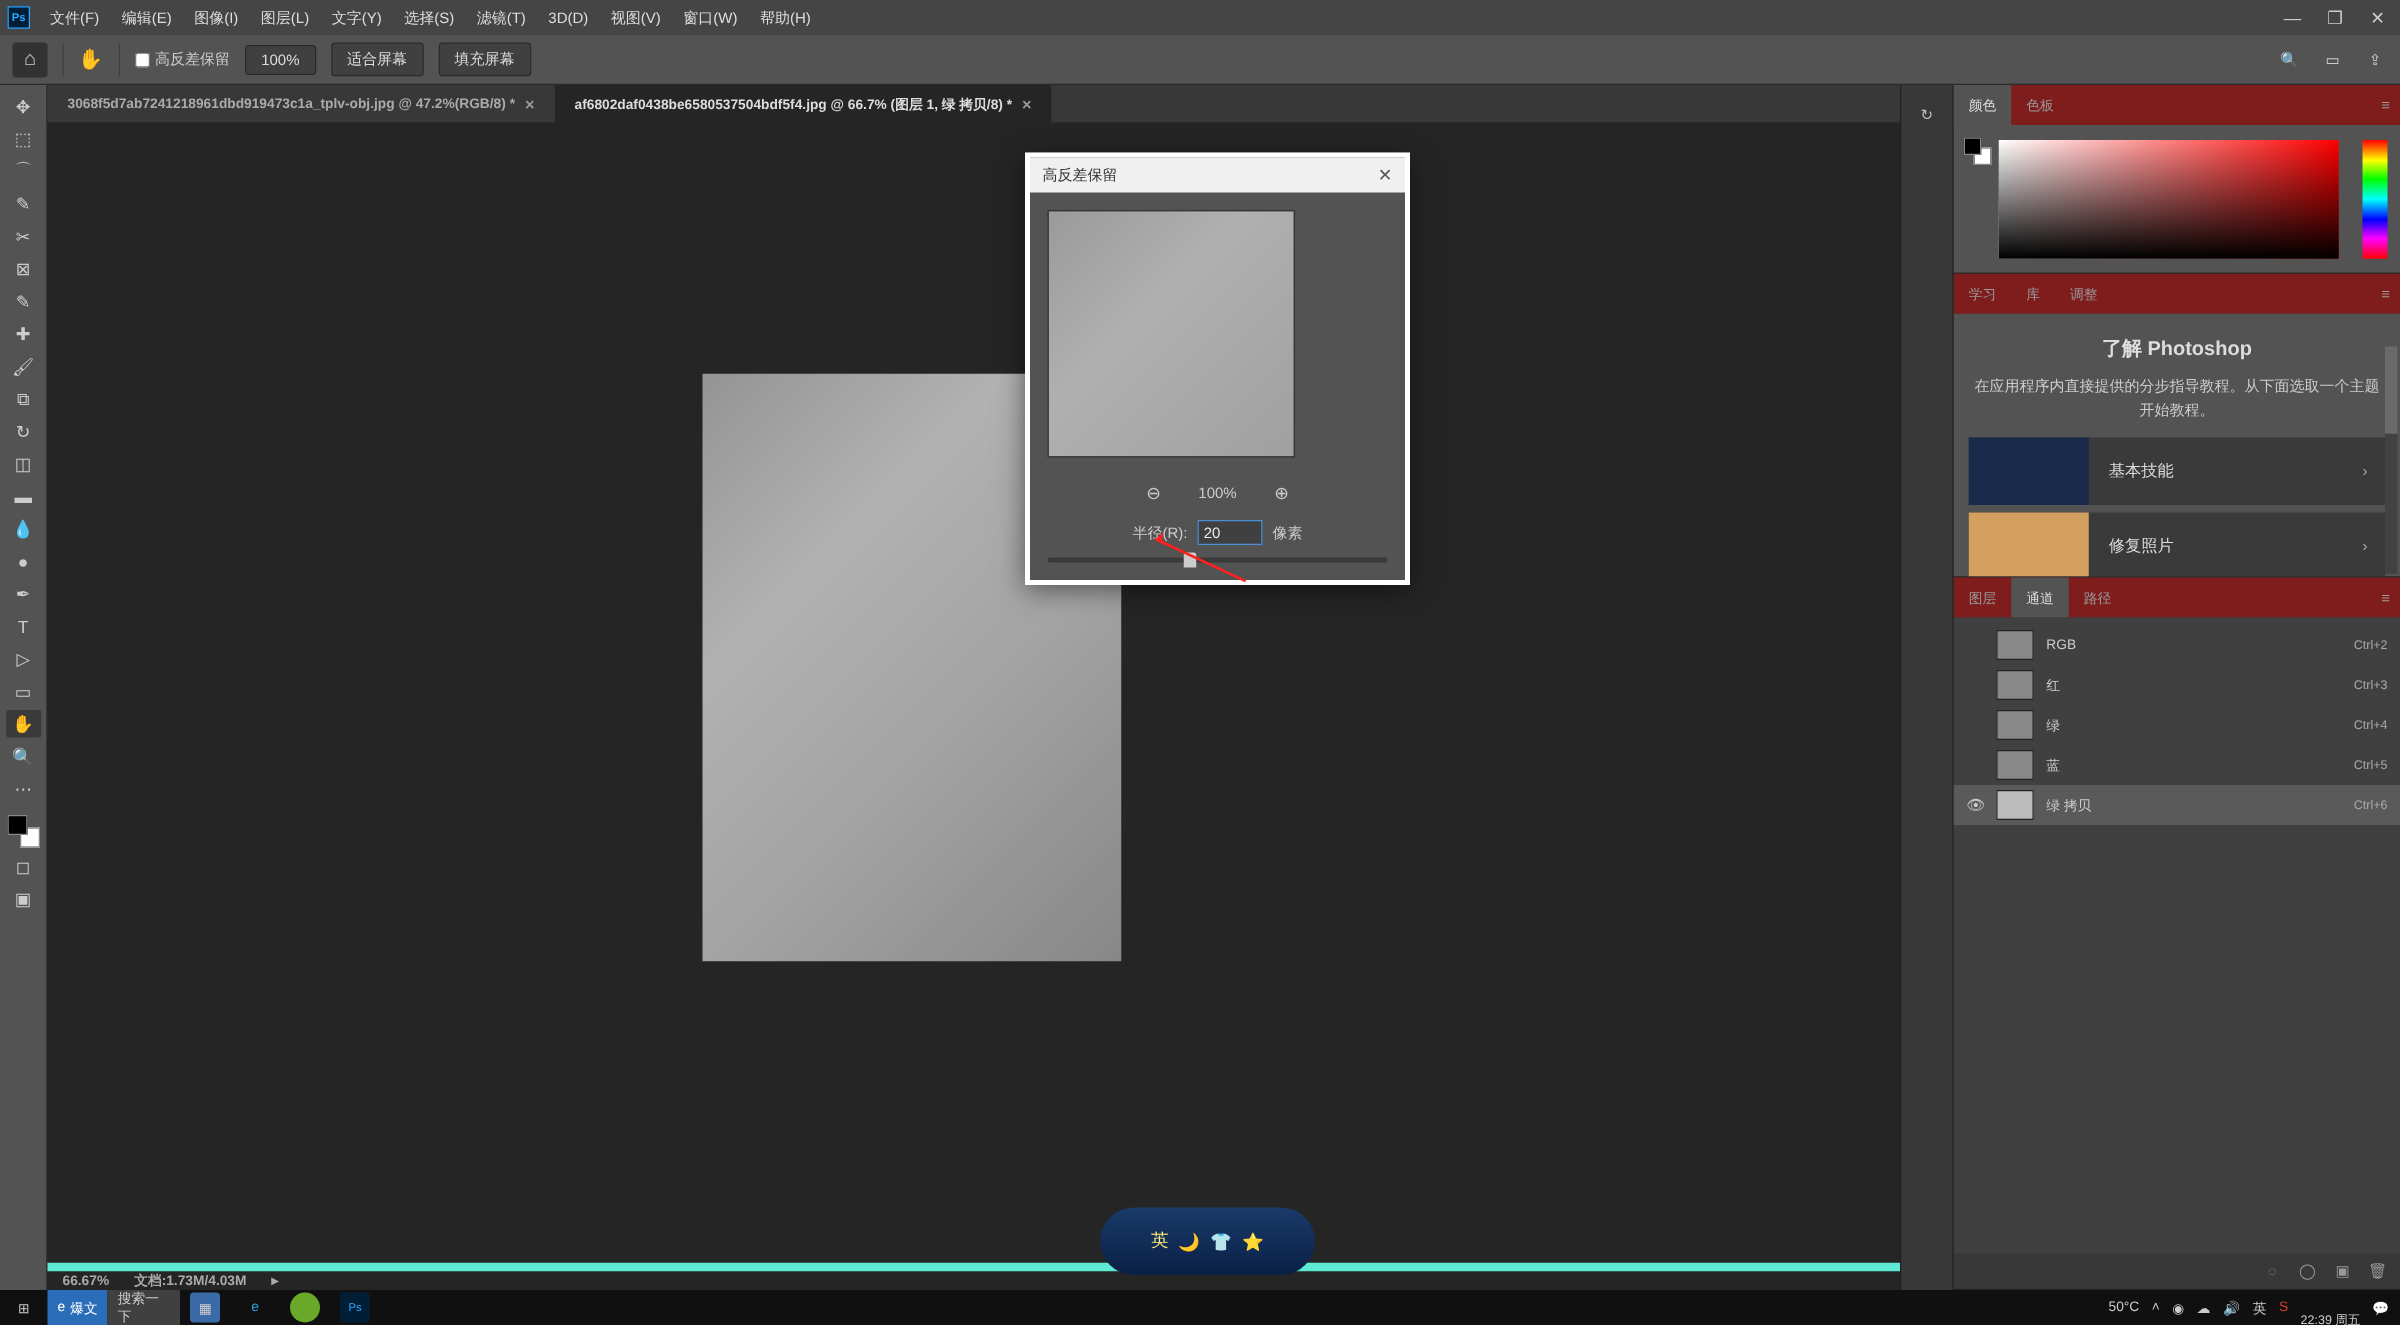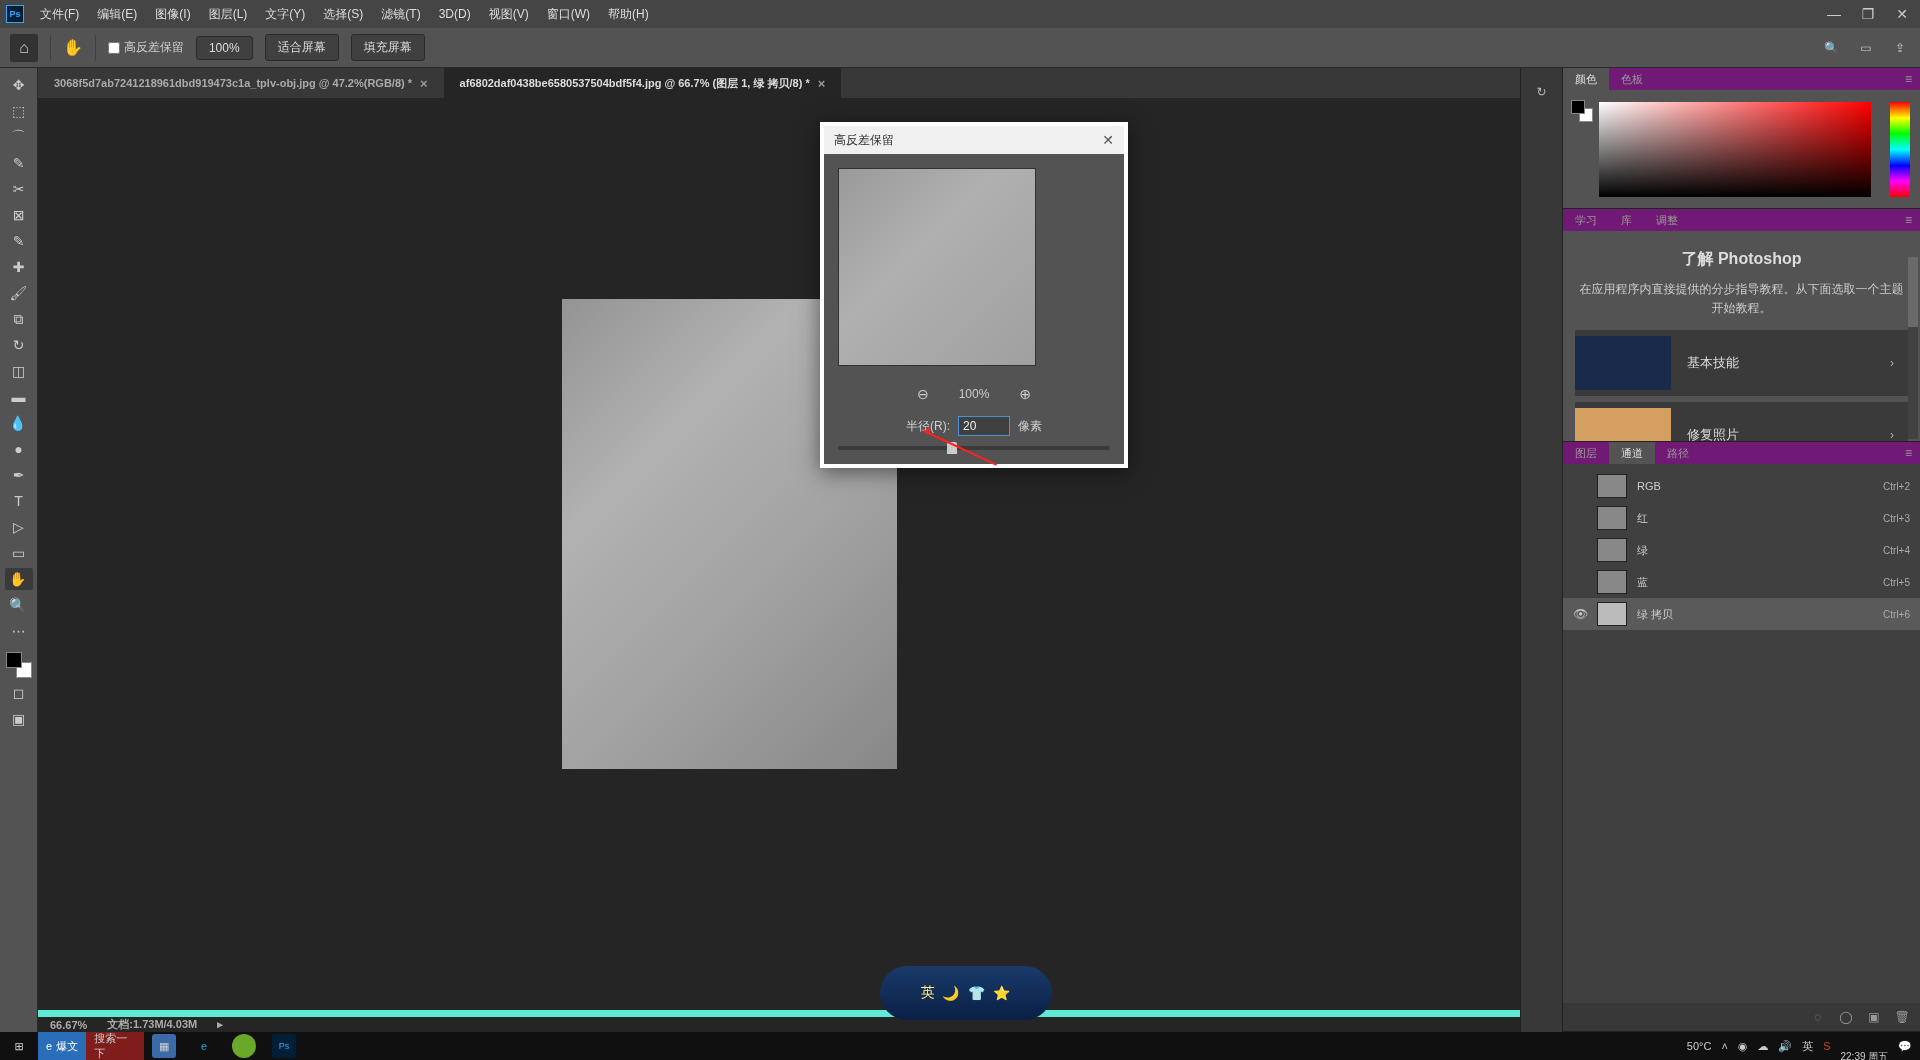--- a/index.html
+++ b/index.html
@@ -44,37 +44,37 @@
 .canvas-img { width:335px; height:470px; background:linear-gradient(135deg,#888 0%,#aaa 30%,#999 60%,#7a7a7a 100%); filter:contrast(0.8) brightness(1.1); position:relative; top:-20px; left:-50px;}
 .status-bar { height:22px; background:#252525; display:flex; align-items:center; padding:0 12px; gap:20px; color:#aaa; font-size:11px; border-top:7px solid #5eead4;}
 
 
 .right-col { width:400px; display:flex; background:#323232;}
 .right-dock { width:42px; background:#383838; border-left:1px solid #222; display:flex; flex-direction:column; align-items:center; padding:12px 0; gap:14px;}
 .dock-ico { width:24px; height:24px; display:flex; align-items:center; justify-content:center; cursor:pointer; color:#bbb;}
 .right-panels { flex:1; display:flex; flex-direction:column; border-left:1px solid #222;}
 
 .panel { border-bottom:1px solid #222;}
-.panel-tabs { height:22px; background:#701a75; display:flex; align-items:stretch; }
+.panel-tabs { height:32px; background:#7f1d1d; display:flex; align-items:stretch; }
 .ptab { padding:0 12px; display:flex; align-items:center; color:#999; cursor:pointer; font-size:11px;}
 .ptab.active { background:#535353; color:#ddd;}
 .ptab-menu { margin-left:auto; padding:0 8px; color:#999; cursor:pointer; display:flex; align-items:center;}
 .panel-body { background:#535353;}
 
 .color-panel-body { height:118px; position:relative; padding:10px;}
 .color-picker { position:absolute; left:36px; top:12px; width:272px; height:95px; background:linear-gradient(to bottom,rgba(0,0,0,0) 0%,#000 100%),linear-gradient(to right,#fff 0%,#ff0000 100%);}
 .hue-strip { position:absolute; right:10px; top:12px; width:20px; height:95px; background:linear-gradient(to bottom,#f00 0%,#ff0 17%,#0f0 33%,#0ff 50%,#00f 67%,#f0f 83%,#f00 100%);}
 .mini-swatch { position:absolute; left:8px; top:10px; width:22px; height:22px;}
 .ms-fg{width:14px;height:14px;background:#000;border:1px solid #888;position:absolute;top:0;left:0;}
 .ms-bg{width:14px;height:14px;background:#fff;border:1px solid #888;position:absolute;bottom:0;right:0;}
 
 .learn-body { height:210px; padding:12px; color:#ddd; text-align:center; overflow:hidden; position:relative;}
 .learn-title { font-size:16px; font-weight:bold; margin:6px 0 10px;}
 .learn-desc { font-size:12px; color:#ccc; line-height:1.6; margin-bottom:12px;}
-.learn-card { height:66px; background:#3a3a3a; margin-bottom:6px; display:flex; align-items:center; cursor:pointer;}
+.learn-card { height:54px; background:#3a3a3a; margin-bottom:6px; display:flex; align-items:center; cursor:pointer;}
 .learn-thumb { width:96px; height:54px; background:#1a2a4a;}
 .learn-thumb.orange { background:#d4a060;}
 .learn-label { flex:1; text-align:left; padding-left:16px; font-size:13px;}
 .learn-arrow { padding:0 14px; color:#aaa;}
 .learn-scroll { position:absolute; right:2px; top:26px; bottom:2px; width:10px; background:#424242;}
 .learn-scroll-thumb{ position:absolute; top:0; width:10px; height:70px; background:#6a6a6a;}
 
 .channels-body { background:#404040; padding:6px 0;}
 .ch-row { height:32px; display:flex; align-items:center; padding:0 10px; gap:10px; cursor:pointer;}
 .ch-row.sel { background:#5a5a5a;}
@@ -110,21 +110,21 @@
 .arrow-head { position:absolute; left:-4px; top:-4px; width:0; height:0; border:5px solid transparent; border-right-color:#ff2020;}
 
 
 .float-widget { position:absolute; left:880px; bottom:40px; width:172px; height:54px; background:linear-gradient(180deg,#1a3a6a 0%,#0a2045 100%); border-radius:27px; display:flex; align-items:center; justify-content:center; gap:8px; color:#ffeb7a; font-size:14px;}
 
 
 .taskbar { position:absolute; bottom:0; left:0; right:0; height:28px; background:#101010; display:flex; align-items:center; color:#ccc; font-size:11px;}
 .tb-start { width:38px; height:28px; display:flex; align-items:center; justify-content:center; cursor:pointer;}
 .tb-item { height:28px; padding:0 8px; display:flex; align-items:center; gap:4px; cursor:pointer;}
 .tb-browser { background:#2a6db8; color:#fff;}
-.tb-search { width:58px; background:#7f1d1d;}
+.tb-search { width:58px; background:#404040;}
 .tb-ico { width:24px; height:24px; border-radius:3px; display:flex; align-items:center; justify-content:center;}
 .tb-tray { margin-left:auto; display:flex; align-items:center; gap:10px; padding:0 8px;}
 .tb-clock { text-align:right; line-height:1.1; font-size:10px;margin-top:20px;}
 </style>
 </head>
 <body>
 
 <div class="menubar">
   <div class="ps-logo">Ps</div>
   <div class="menu-item">文件(F)</div>

